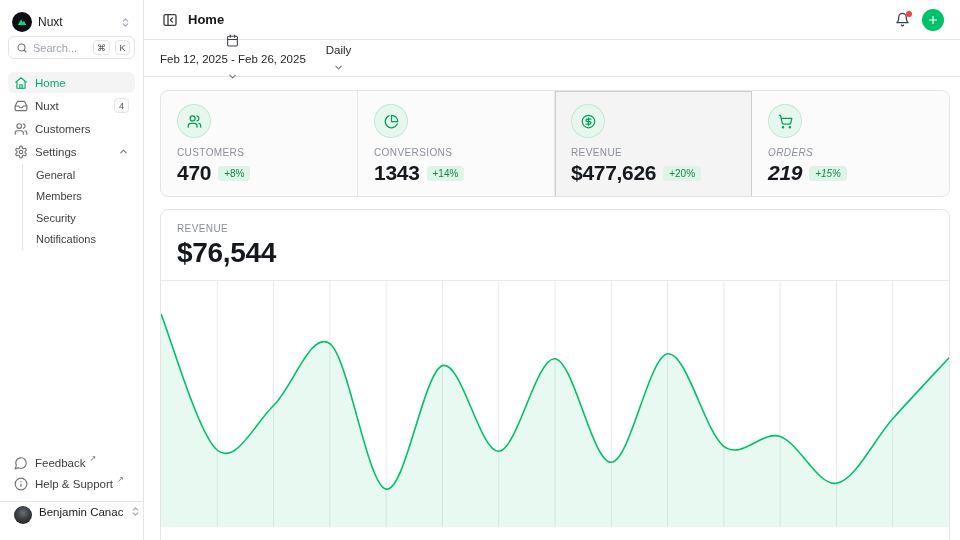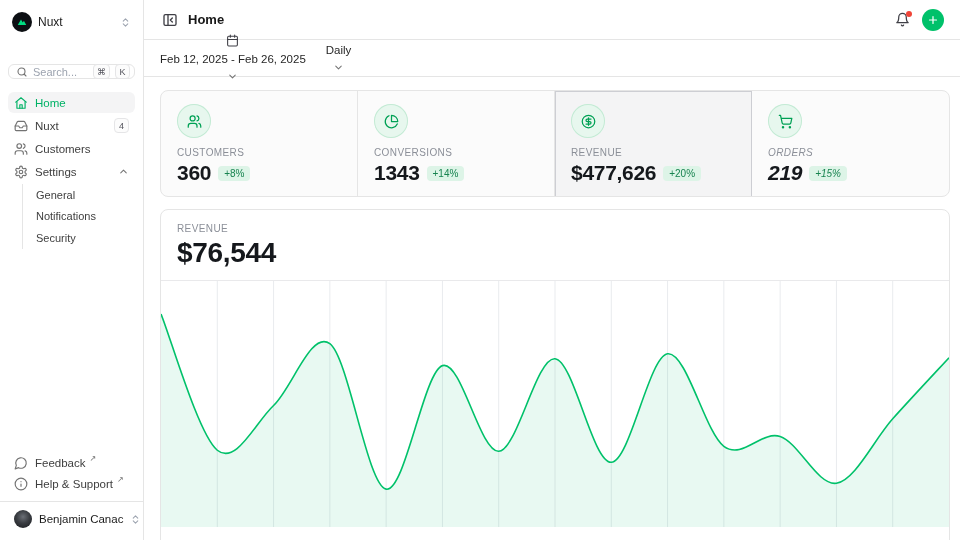--- a/index.html
+++ b/index.html
@@ -16,21 +16,21 @@
     width:144px; min-width:144px; border-right:1px solid #e5e5e5;
     display:flex; flex-direction:column; padding:10px 8px 8px; background:#fff;
   }
   .logo-row { display:flex; align-items:center; gap:6px; padding:0 4px; height:24px; cursor:pointer; }
   .logo-badge { width:20px; height:20px; border-radius:50%; background:#0c0f13; display:flex; align-items:center; justify-content:center; flex:none; }
   .logo-label { font-size:12px; font-weight:400; color:#1b1b1b; flex:1; }
   .muted-ic { color:#737373; }
   .faint-ic { color:#9ca3af; }
 
   .searchbox {
-    margin-top:30px; height:15px; border:1px solid #e5e5e5; border-radius:6px;
+    margin-top:2px; height:23px; border:1px solid #e5e5e5; border-radius:6px;
     display:flex; align-items:center; gap:5px; padding:0 4px 0 7px; background:#fff; cursor:text;
   }
   .searchbox input {
     border:none; outline:none; flex:1; width:30px; font-size:11px;
     font-family:inherit; color:#171717; background:transparent;
   }
   .searchbox input::placeholder { color:#9ca3af; }
   .chip {
     display:inline-flex; align-items:center; justify-content:center;
     min-width:15px; height:15px; padding:0 3px; border:1px solid #e5e5e7;
@@ -51,21 +51,21 @@
   .nav-child {
     display:flex; align-items:center; height:21.5px; font-size:11px; font-weight:400;
     color:#404040; cursor:pointer; border-radius:6px;
   }
 
   .side-footer { margin-top:auto; }
   .foot-item { display:flex; align-items:flex-start; gap:7px; height:21px; padding:0 6px; color:#404040; font-size:11.5px; font-weight:500; cursor:pointer; align-items:center;}
   .foot-item .nic { color:#737373; display:flex; flex:none; }
   .ext { font-size:8px; color:#737373; margin-left:-3px; align-self:flex-start; line-height:14px; }
   .side-divider { border-top:1px solid #e5e5e5; margin:7px -8px 0; }
-  .user-row { display:flex; align-items:center; gap:7px; padding:0 6px; height:26px; margin-top:4px; cursor:pointer; }
+  .user-row { display:flex; align-items:flex-start; gap:7px; padding:0 6px; height:26px; margin-top:4px; cursor:pointer; }
   .avatar {
     width:18px; height:18px; border-radius:50%; flex:none;
     background:radial-gradient(circle at 50% 38%, #6b6f76 0%, #3a3d42 45%, #17191c 100%);
   }
   .user-name { flex:1; font-size:11.5px; font-weight:500; color:#1b1b1b; white-space:nowrap; }
 
   
   .main { flex:1; display:flex; flex-direction:column; min-width:0; }
   .topbar { height:40px; border-bottom:1px solid #e5e5e5; display:flex; align-items:center; padding:0 16px; }
   .topbar-left { display:flex; align-items:center; gap:8px; }
@@ -199,24 +199,27 @@
               <path d="m6 15 6-6 6 6"></path>
             </svg>
         </span>
       </div>
 
       <div class="nav-children">
         <div class="nav-child">
             <span>General</span>
           </div>
         <div class="nav-child">
-            <span>Notifications</span>
+            <span>Members</span>
           </div>
         <div class="nav-child">
             <span>Security</span>
+          </div>
+        <div class="nav-child">
+            <span>Notifications</span>
           </div>
       </div>
     </nav>
 
     <div class="side-footer">
       <div class="foot-item">
         <span class="nic">
           <svg class="ic" width="14" height="14" viewBox="0 0 24 24" fill="none" stroke="currentColor" stroke-width="2" stroke-linecap="round" stroke-linejoin="round">
               <path d="M7.9 20A9 9 0 1 0 4 16.1L2 22Z"></path>
             </svg>
@@ -304,21 +307,21 @@
           <div class="stat-ic">
             <svg class="ic" width="15" height="15" viewBox="0 0 24 24" fill="none" stroke="currentColor" stroke-width="2" stroke-linecap="round" stroke-linejoin="round">
                 <path d="M16 21v-2a4 4 0 0 0-4-4H6a4 4 0 0 0-4 4v2"></path>
                 <circle cx="9" cy="7" r="4"></circle>
                 <path d="M22 21v-2a4 4 0 0 0-3-3.87"></path>
                 <path d="M16 3.13a4 4 0 0 1 0 7.75"></path>
               </svg>
           </div>
           <div class="stat-label">CUSTOMERS</div>
           <div class="stat-valrow">
-            <span class="stat-value">360</span>
+            <span class="stat-value">470</span>
             <span class="delta-badge">+8%</span>
           </div>
         </div>
 
         <div class="stat-cell">
           <div class="stat-ic">
             <svg class="ic" width="15" height="15" viewBox="0 0 24 24" fill="none" stroke="currentColor" stroke-width="2" stroke-linecap="round" stroke-linejoin="round">
                 <path d="M21.21 15.89A10 10 0 1 1 8 2.83"></path>
                 <path d="M22 12A10 10 0 0 0 12 2v10z"></path>
               </svg>

